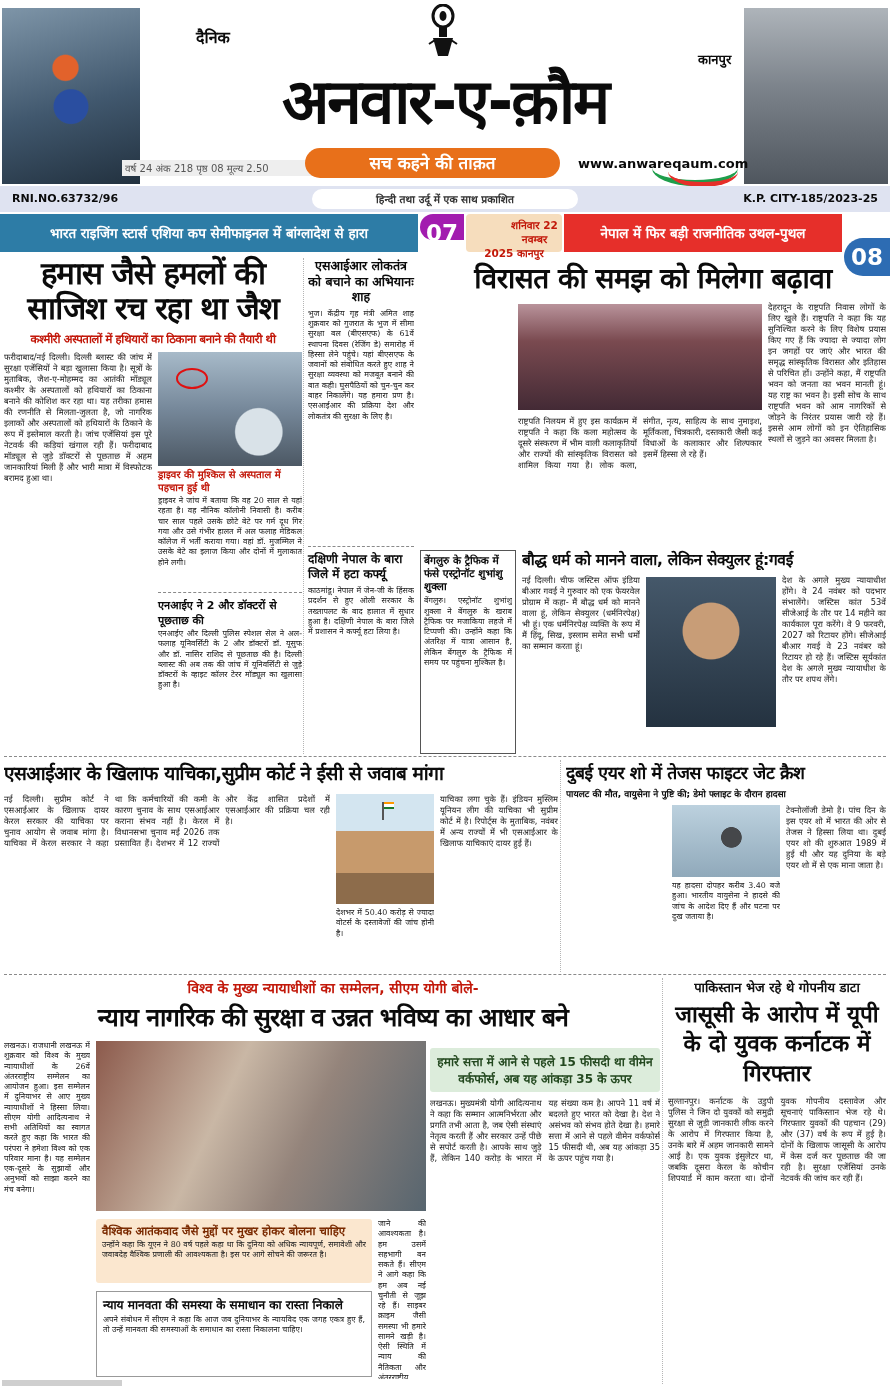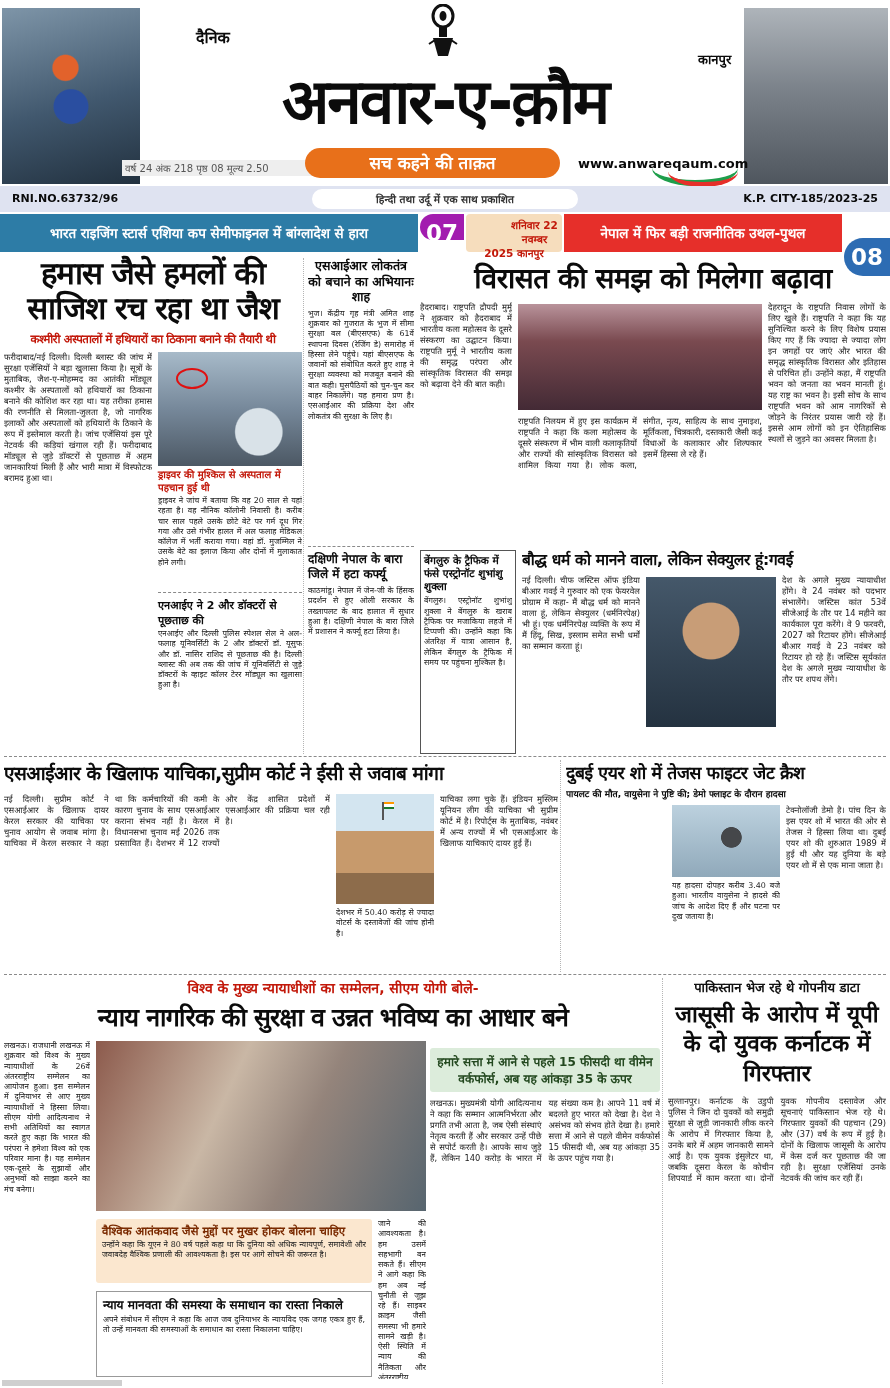--- a/index.html
+++ b/index.html
@@ -118,21 +118,20 @@
   </div>
   <div class="abs dash" style="left:308px;top:546px;width:106px;"></div>
   <div class="abs" style="left:308px;top:552px;width:106px;height:202px;">
     <div class="boxhead" style="font-size:12px;line-height:1.25;">दक्षिणी नेपाल के बारा जिले में हटा कर्फ्यू</div>
     <div class="bt2" style="height:158px;margin-top:4px;">काठमांडू। नेपाल में जेन-जी के हिंसक प्रदर्शन से हुए ओली सरकार के तख्तापलट के बाद हालात में सुधार हुआ है। दक्षिणी नेपाल के बारा जिले में प्रशासन ने कर्फ्यू हटा लिया है।</div>
   </div>
 
   <div class="abs" style="left:420px;top:256px;width:466px;height:286px;">
     <div class="hl center nowrap" style="font-size:28px;letter-spacing:-0.5px;margin-top:2px;">विरासत की समझ को मिलेगा बढ़ावा</div>
     <div style="position:relative;margin-top:6px;height:220px;">
-      <div class="abs bt" style="left:0;top:0;width:92px;height:220px;">हैदराबाद। राष्ट्रपति द्रौपदी मुर्मू ने शुक्रवार को हैदराबाद में भारतीय कला महोत्सव के दूसरे संस्करण का उद्घाटन किया। राष्ट्रपति मुर्मू ने भारतीय कला की समृद्ध परंपरा और सांस्कृतिक विरासत की समझ को बढ़ावा देने की बात कही।</div>
       <div class="abs ph ph-stage" style="left:98px;top:2px;width:244px;height:106px;"></div>
       <div class="abs bt" style="left:98px;top:114px;width:244px;height:106px;column-count:2;column-gap:6px;">राष्ट्रपति निलयम में हुए इस कार्यक्रम में राष्ट्रपति ने कहा कि कला महोत्सव के दूसरे संस्करण में भीम वाली कलाकृतियों और राज्यों की सांस्कृतिक विरासत को शामिल किया गया है। लोक कला, संगीत, नृत्य, साहित्य के साथ नुमाइश, मूर्तिकला, चित्रकारी, दस्तकारी जैसी कई विधाओं के कलाकार और शिल्पकार इसमें हिस्सा ले रहे हैं।</div>
       <div class="abs bt" style="left:348px;top:0;width:118px;height:220px;">देहरादून के राष्ट्रपति निवास लोगों के लिए खुले हैं। राष्ट्रपति ने कहा कि यह सुनिश्चित करने के लिए विशेष प्रयास किए गए हैं कि ज्यादा से ज्यादा लोग इन जगहों पर जाएं और भारत की समृद्ध सांस्कृतिक विरासत और इतिहास से परिचित हों। उन्होंने कहा, मैं राष्ट्रपति भवन को जनता का भवन मानती हूं। यह राष्ट्र का भवन है। इसी सोच के साथ राष्ट्रपति भवन को आम नागरिकों से जोड़ने के निरंतर प्रयास जारी रहे हैं। इससे आम लोगों को इन ऐतिहासिक स्थलों से जुड़ने का अवसर मिलता है।</div>
     </div>
   </div>
 
   <div class="abs" style="left:420px;top:550px;width:96px;height:204px;border:1px solid #555;padding:3px;box-sizing:border-box;">
     <div class="boxhead" style="font-size:10.5px;line-height:1.25;">बेंगलुरु के ट्रैफिक में फंसे एस्ट्रोनॉट शुभांशु शुक्ला</div>
     <div class="bt2" style="height:140px;margin-top:3px;">बेंगलुरु। एस्ट्रोनॉट शुभांशु शुक्ला ने बेंगलुरु के खराब ट्रैफिक पर मजाकिया लहजे में टिप्पणी की। उन्होंने कहा कि अंतरिक्ष में यात्रा आसान है, लेकिन बेंगलुरु के ट्रैफिक में समय पर पहुंचना मुश्किल है।</div>
   </div>

